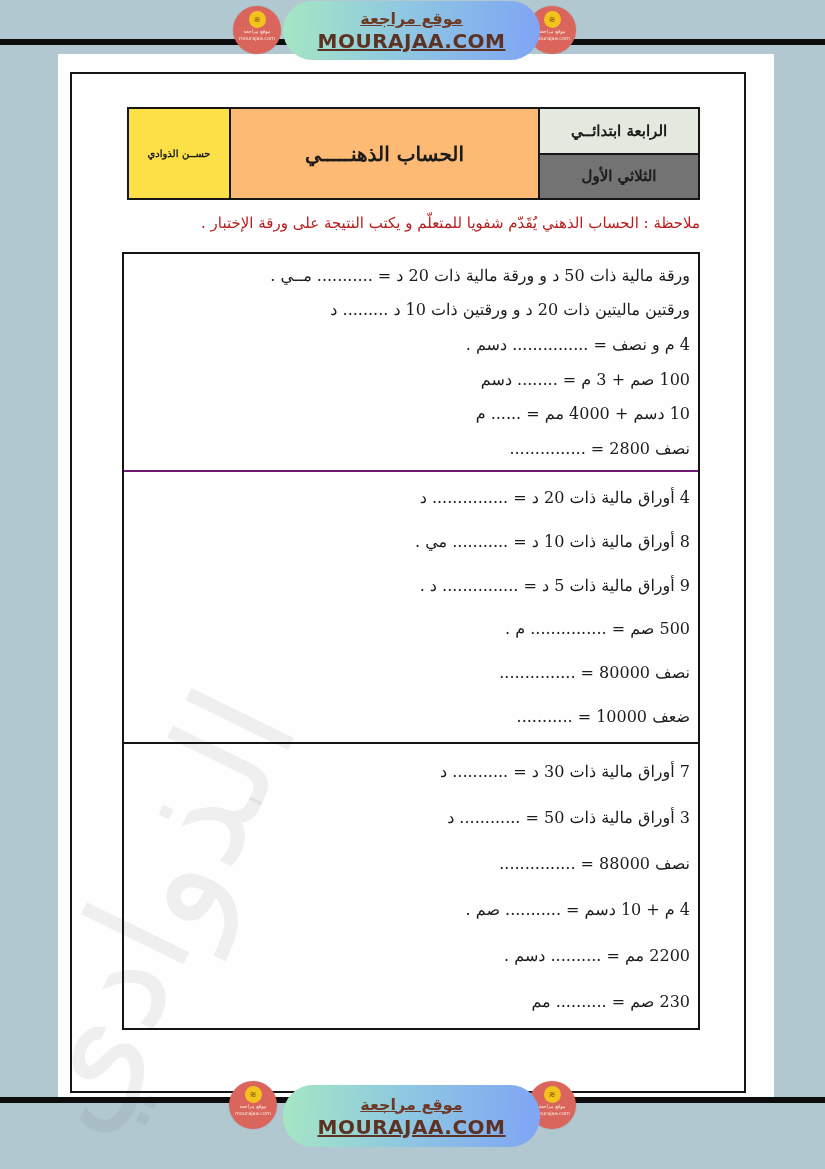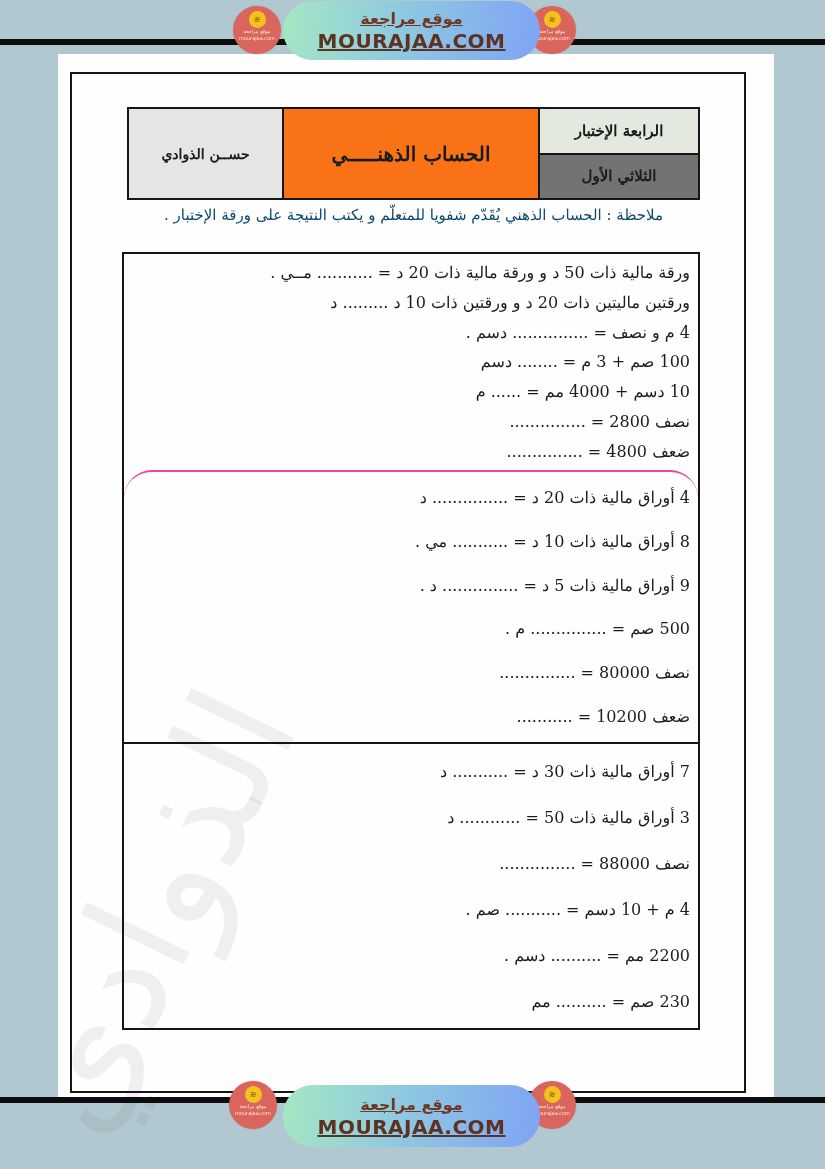--- a/index.html
+++ b/index.html
@@ -75,47 +75,47 @@
     width:160px; display:flex; flex-direction:column;
     border-left:2px solid #161616;
   }
   .ht-cell {
     display:flex; align-items:center; justify-content:center;
     font-weight:bold; font-size:15px;
   }
   .ht-level { flex:1; background:#e4e9df; border-bottom:2px solid #161616; }
   .ht-term  { flex:1; background:#737373; }
   .ht-title {
-    width:256px; background:#f97316; border-left:2px solid #161616;
+    width:309px; background:#fdba74; border-left:2px solid #161616;
     display:flex; align-items:center; justify-content:center;
     font-weight:bold; font-size:20px;
   }
   .ht-teacher {
-    flex:1; background:#e5e5e5;
-    display:flex; align-items:center; justify-content:center;
-    font-weight:bold; font-size:14px;
+    flex:1; background:#fde047;
+    display:flex; align-items:center; justify-content:center;
+    font-weight:bold; font-size:10px;
   }
   
   .note {
-    position:absolute; left:69px; top:152px; width:573px;
-    direction:rtl; text-align:center; font-size:15px; color:#0c4a6e;
+    position:absolute; left:69px; top:160px; width:573px;
+    direction:rtl; font-size:15px; color:#b91c1c;
   }
   
   .exercise-box {
     position:absolute; left:64px; top:198px; width:578px; height:778px;
     border:2px solid #141414;
     display:flex; flex-direction:column;
     background:transparent;
   }
   .section {
     display:flex; flex-direction:column; justify-content:space-around;
     padding:4px 8px 4px 4px;
   }
   .section.s1 { height:216px; }
-  .section.s2 { height:272px; border-top:2px solid #ec4899;border-radius:28px; }
+  .section.s2 { height:272px; border-top:2px solid #701a75; }
   .section.s3 { flex:1; border-top:2px solid #141414; }
   .xline {
     direction:rtl; text-align:right; font-size:16px; color:#1c1c1c;
     white-space:nowrap;
   }
   
   .watermark {
     position:absolute; left:70px; top:930px;
     transform:rotate(-64deg); transform-origin:0 100%;
     font-size:150px; color:rgba(110,110,110,0.10);
@@ -143,46 +143,45 @@
   <div class="t1" dir="rtl">موقع مراجعة</div>
   <div class="t2">mourajaa.com</div>
 </div>
 
 <div class="page">
   <div class="watermark">الذوادي</div>
   <div class="page-border"></div>
 
   <div class="header-table">
     <div class="ht-col-right">
-      <div class="ht-cell ht-level" dir="rtl">الرابعة الإختبار</div>
+      <div class="ht-cell ht-level" dir="rtl">الرابعة ابتدائــي</div>
       <div class="ht-cell ht-term" dir="rtl">الثلاثي الأول</div>
     </div>
     <div class="ht-title" dir="rtl">الحساب الذهنـــــي</div>
     <div class="ht-teacher" dir="rtl">حســن الذوادي</div>
   </div>
 
   <div class="note" dir="rtl">ملاحظة : الحساب الذهني يُقَدّم شفويا للمتعلّم و يكتب النتيجة على ورقة الإختبار .</div>
 
   <div class="exercise-box">
     <div class="section s1">
       <div class="xline" dir="rtl">ورقة مالية ذات 50 د و ورقة مالية ذات 20 د = ........... مــي .</div>
       <div class="xline" dir="rtl">ورقتين ماليتين ذات 20 د و ورقتين ذات 10 د ......... د</div>
       <div class="xline" dir="rtl">4 م و نصف = ............... دسم .</div>
       <div class="xline" dir="rtl">100 صم + 3 م = ........ دسم</div>
       <div class="xline" dir="rtl">10 دسم + 4000 مم = ...... م</div>
       <div class="xline" dir="rtl">نصف 2800 = ...............</div>
-      <div class="xline" dir="rtl">ضعف 4800 = ...............</div>
     </div>
     <div class="section s2">
       <div class="xline" dir="rtl">4 أوراق مالية ذات 20 د = ............... د</div>
       <div class="xline" dir="rtl">8 أوراق مالية ذات 10 د = ........... مي .</div>
       <div class="xline" dir="rtl">9 أوراق مالية ذات 5 د = ............... د .</div>
       <div class="xline" dir="rtl">500 صم = ............... م .</div>
       <div class="xline" dir="rtl">نصف 80000 = ...............</div>
-      <div class="xline" dir="rtl">ضعف 10200 = ...........</div>
+      <div class="xline" dir="rtl">ضعف 10000 = ...........</div>
     </div>
     <div class="section s3">
       <div class="xline" dir="rtl">7 أوراق مالية ذات 30 د = ........... د</div>
       <div class="xline" dir="rtl">3 أوراق مالية ذات 50 = ............ د</div>
       <div class="xline" dir="rtl">نصف 88000 = ...............</div>
       <div class="xline" dir="rtl">4 م + 10 دسم = ........... صم .</div>
       <div class="xline" dir="rtl">2200 مم = .......... دسم .</div>
       <div class="xline" dir="rtl">230 صم = .......... مم</div>
     </div>
   </div>

